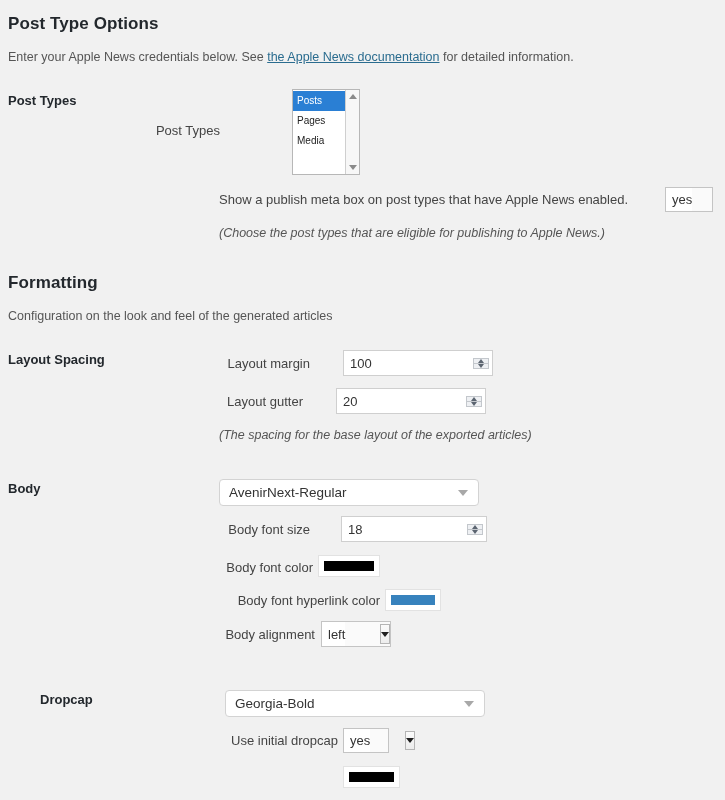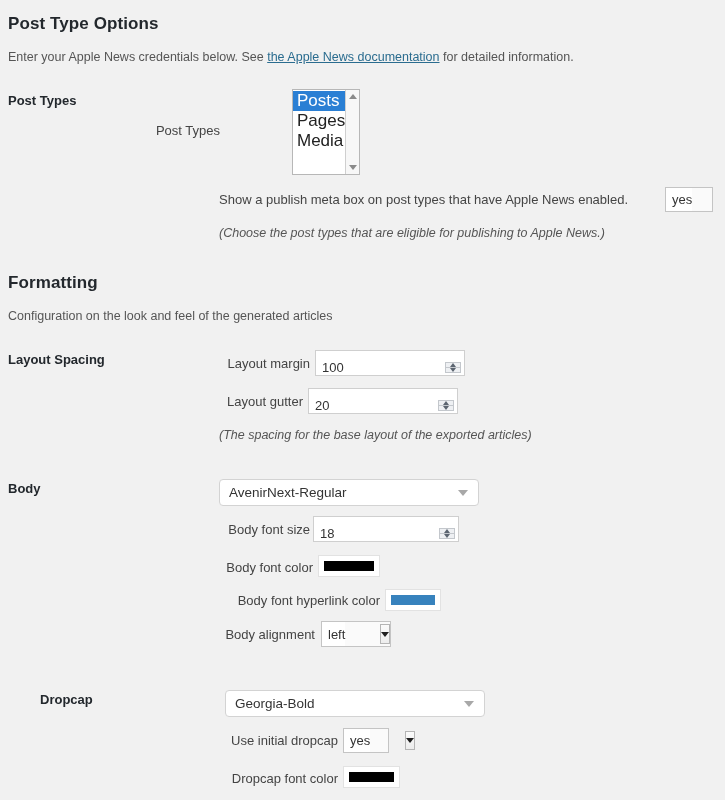--- a/index.html
+++ b/index.html
@@ -74,21 +74,21 @@
     border: 1px solid #b7b7b7;
     box-sizing: border-box;
     overflow: hidden;
   }
   .listbox-options {
     position: absolute;
     top: 0; left: 0; right: 14px; bottom: 0;
     padding: 1px 0 0 0;
   }
   .listbox-option {
-    font-size: 17px;
+    font-size: 10px;
     color: #222;
     padding: 1px 3px 1px 4px;
     line-height: 18px;
     white-space: nowrap;
   }
   .listbox-option.selected {
     background: #2a7fd4;
     color: #fff;
   }
   .listbox-scrollbar {
@@ -117,21 +117,22 @@
   .sb-tri.up { border-bottom: 5px solid #8a8a8a; }
   .sb-tri.down { border-top: 5px solid #8a8a8a; }
 
   
   .num-field {
     position: absolute;
     background: #fff;
     border: 1px solid #cfcfcf;
     box-sizing: border-box;
     display: flex;
-    align-items: flex-end;
+    align-items: center;
+    margin-left: 28px;
   }
   .num-value {
     flex: 1 1 auto;
     font-size: 13px;
     color: #333;
     padding-left: 6px;
     display: flex;
     align-items: center;
     background: transparent;
     border: 0;
@@ -364,19 +365,18 @@
 
   <div class="field-label" style="top:733px; left:150px; width:188px;">Use initial dropcap</div>
 
   <div class="sel-small" style="top:728px; left:343px; width:46px; height:25px;">
     <div class="sel-small-text">yes</div>
     <div class="sel-small-btn">
       <div class="caret-down"></div>
     </div>
   </div>
 
-  <div class="field-label" style="top:771px; left:150px; width:188px;">Dropcap font color</div>
 
   <div class="color-field" style="top:766px; left:343px; width:57px; height:22px;">
     <div class="color-chip" id="dropcap-chip" style="background: rgb(0, 0, 0);"></div>
   </div>
 
 </div>
 
 </body></html>

